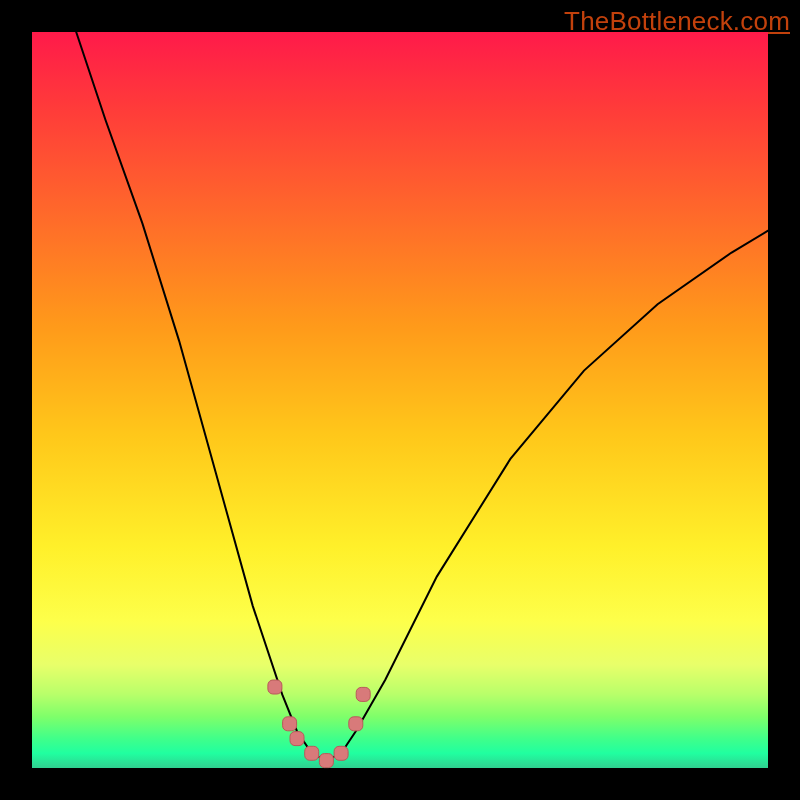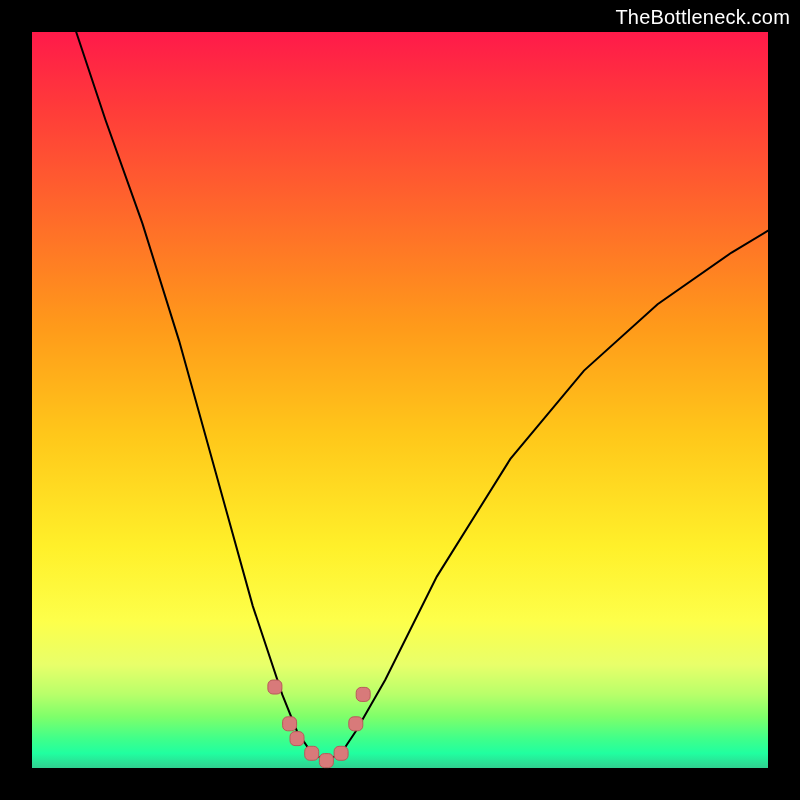--- a/index.html
+++ b/index.html
@@ -37,24 +37,25 @@
       #7fff6a 93%,
       #40ff8a 96%,
       #20ffa0 98%,
       #30d090 100%
     );
   }
   .watermark {
     position: absolute;
     top: 6px;
     right: 10px;
-    color: #ffffff;
-    font-size: 20px;
+    color: #c2410c;
+    font-size: 26px;
     letter-spacing: 0.2px;
     user-select: none;
+    text-decoration: underline;
   }
   svg.curve {
     position: absolute;
     left: 0;
     top: 0;
     width: 736px;
     height: 736px;
     display: block;
     overflow: visible;
   }

